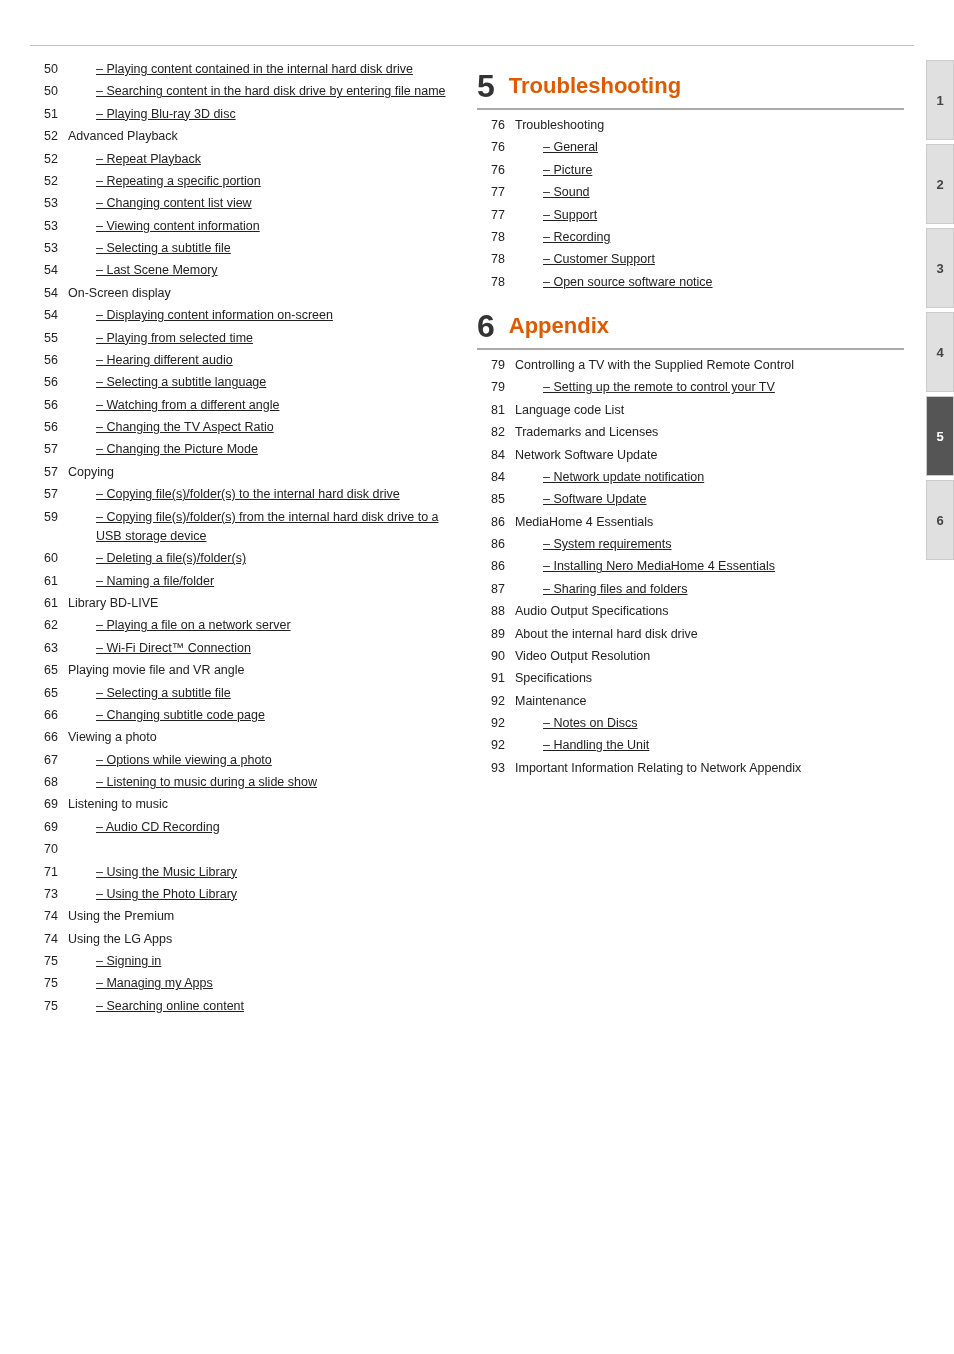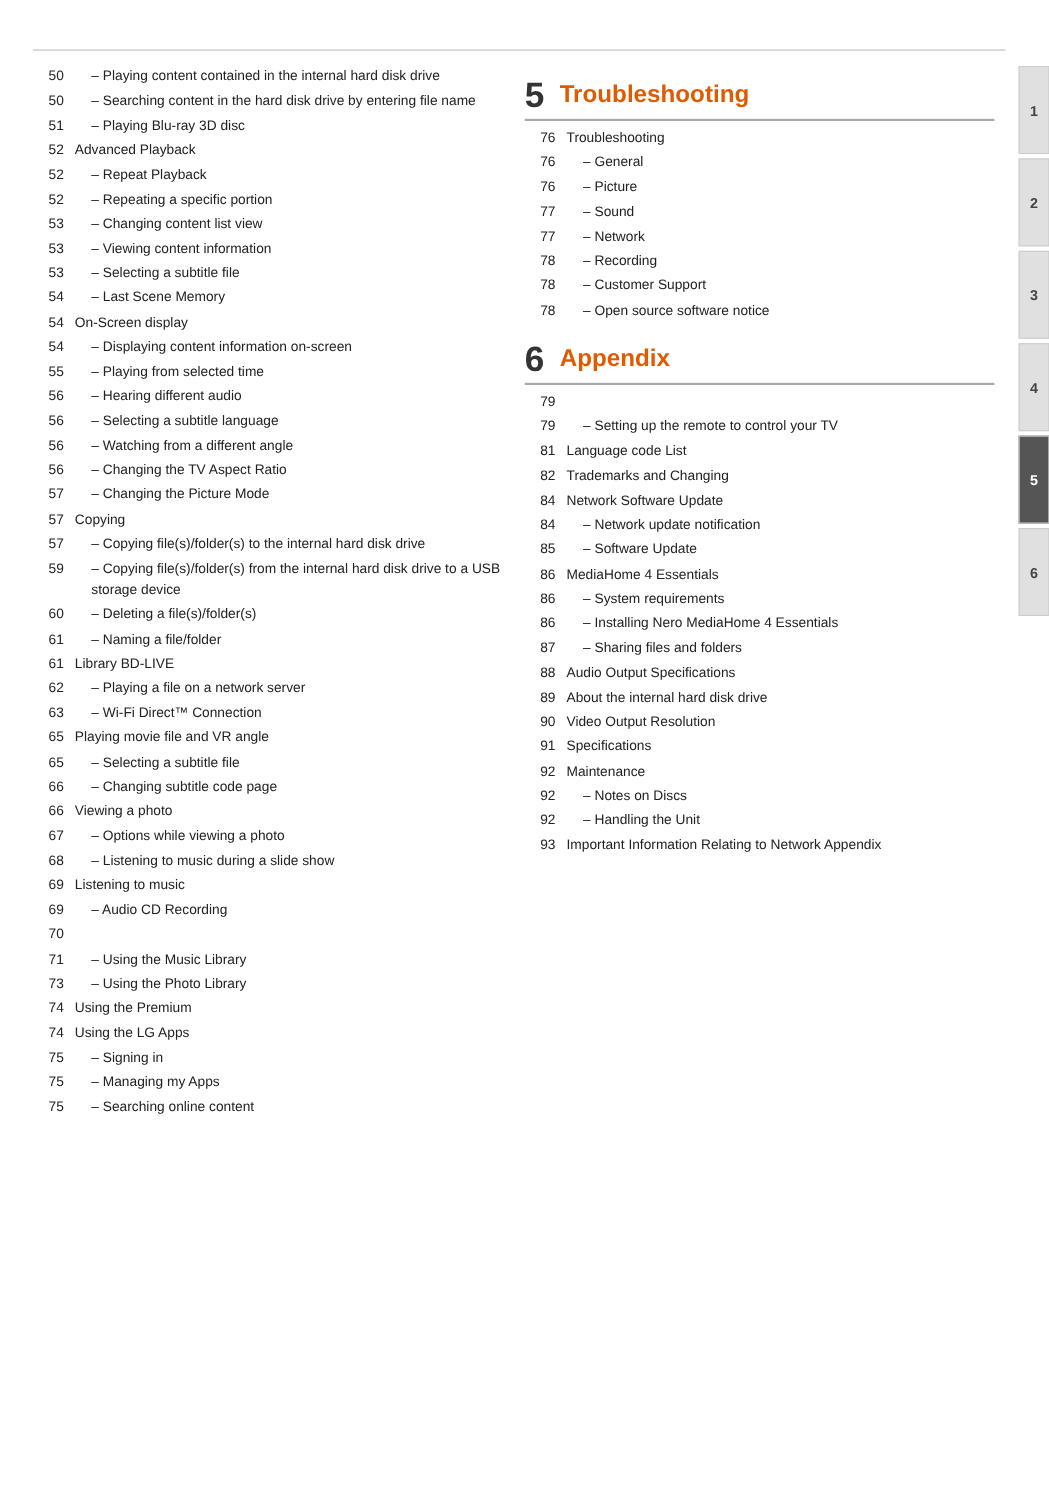--- a/index.html
+++ b/index.html
@@ -97,21 +97,22 @@
       min-width: 38px;
       text-align: right;
       padding-right: 10px;
       color: #222;
       flex-shrink: 0;
     }
     .toc-text {
       color: #222;
     }
     .toc-indent {
-      margin-left: 15px;
+      margin-left: 28px;
+      text-decoration: underline;
     }
     
     .section-heading {
       display: flex;
       align-items: center;
       gap: 14px;
       margin-bottom: 6px;
       margin-top: 10px;
       padding-bottom: 6px;
       border-bottom: 2px solid #aaa;
@@ -341,21 +342,21 @@
           <div class="toc-entry">
             <span class="toc-num">76</span>
             <span class="toc-text toc-indent">– Picture</span>
           </div>
           <div class="toc-entry">
             <span class="toc-num">77</span>
             <span class="toc-text toc-indent">– Sound</span>
           </div>
           <div class="toc-entry">
             <span class="toc-num">77</span>
-            <span class="toc-text toc-indent">– Network</span>
+            <span class="toc-text toc-indent">– Support</span>
           </div>
           <div class="toc-entry">
             <span class="toc-num">78</span>
             <span class="toc-text toc-indent">– Recording</span>
           </div>
           <div class="toc-entry">
             <span class="toc-num">78</span>
             <span class="toc-text toc-indent">– Customer Support</span>
           </div>
           <div class="toc-entry">
@@ -363,32 +364,33 @@
             <span class="toc-text toc-indent">– Open source software notice</span>
           </div>
         </div>
         <div class="section-block">
           <div class="section-heading">
             <span class="section-num">6</span>
             <span class="section-title">Appendix</span>
           </div>
           <div class="toc-entry">
             <span class="toc-num">79</span>
+            <span class="toc-text">Controlling a TV with the Supplied Remote Control</span>
           </div>
           <div class="toc-entry">
             <span class="toc-num">79</span>
             <span class="toc-text toc-indent">– Setting up the remote to control your TV</span>
           </div>
           <div class="toc-entry">
             <span class="toc-num">81</span>
             <span class="toc-text">Language code List</span>
           </div>
           <div class="toc-entry">
             <span class="toc-num">82</span>
-            <span class="toc-text">Trademarks and Changing</span>
+            <span class="toc-text">Trademarks and Licenses</span>
           </div>
           <div class="toc-entry">
             <span class="toc-num">84</span>
             <span class="toc-text">Network Software Update</span>
           </div>
           <div class="toc-entry">
             <span class="toc-num">84</span>
             <span class="toc-text toc-indent">– Network update notification</span>
           </div>
           <div class="toc-entry">

